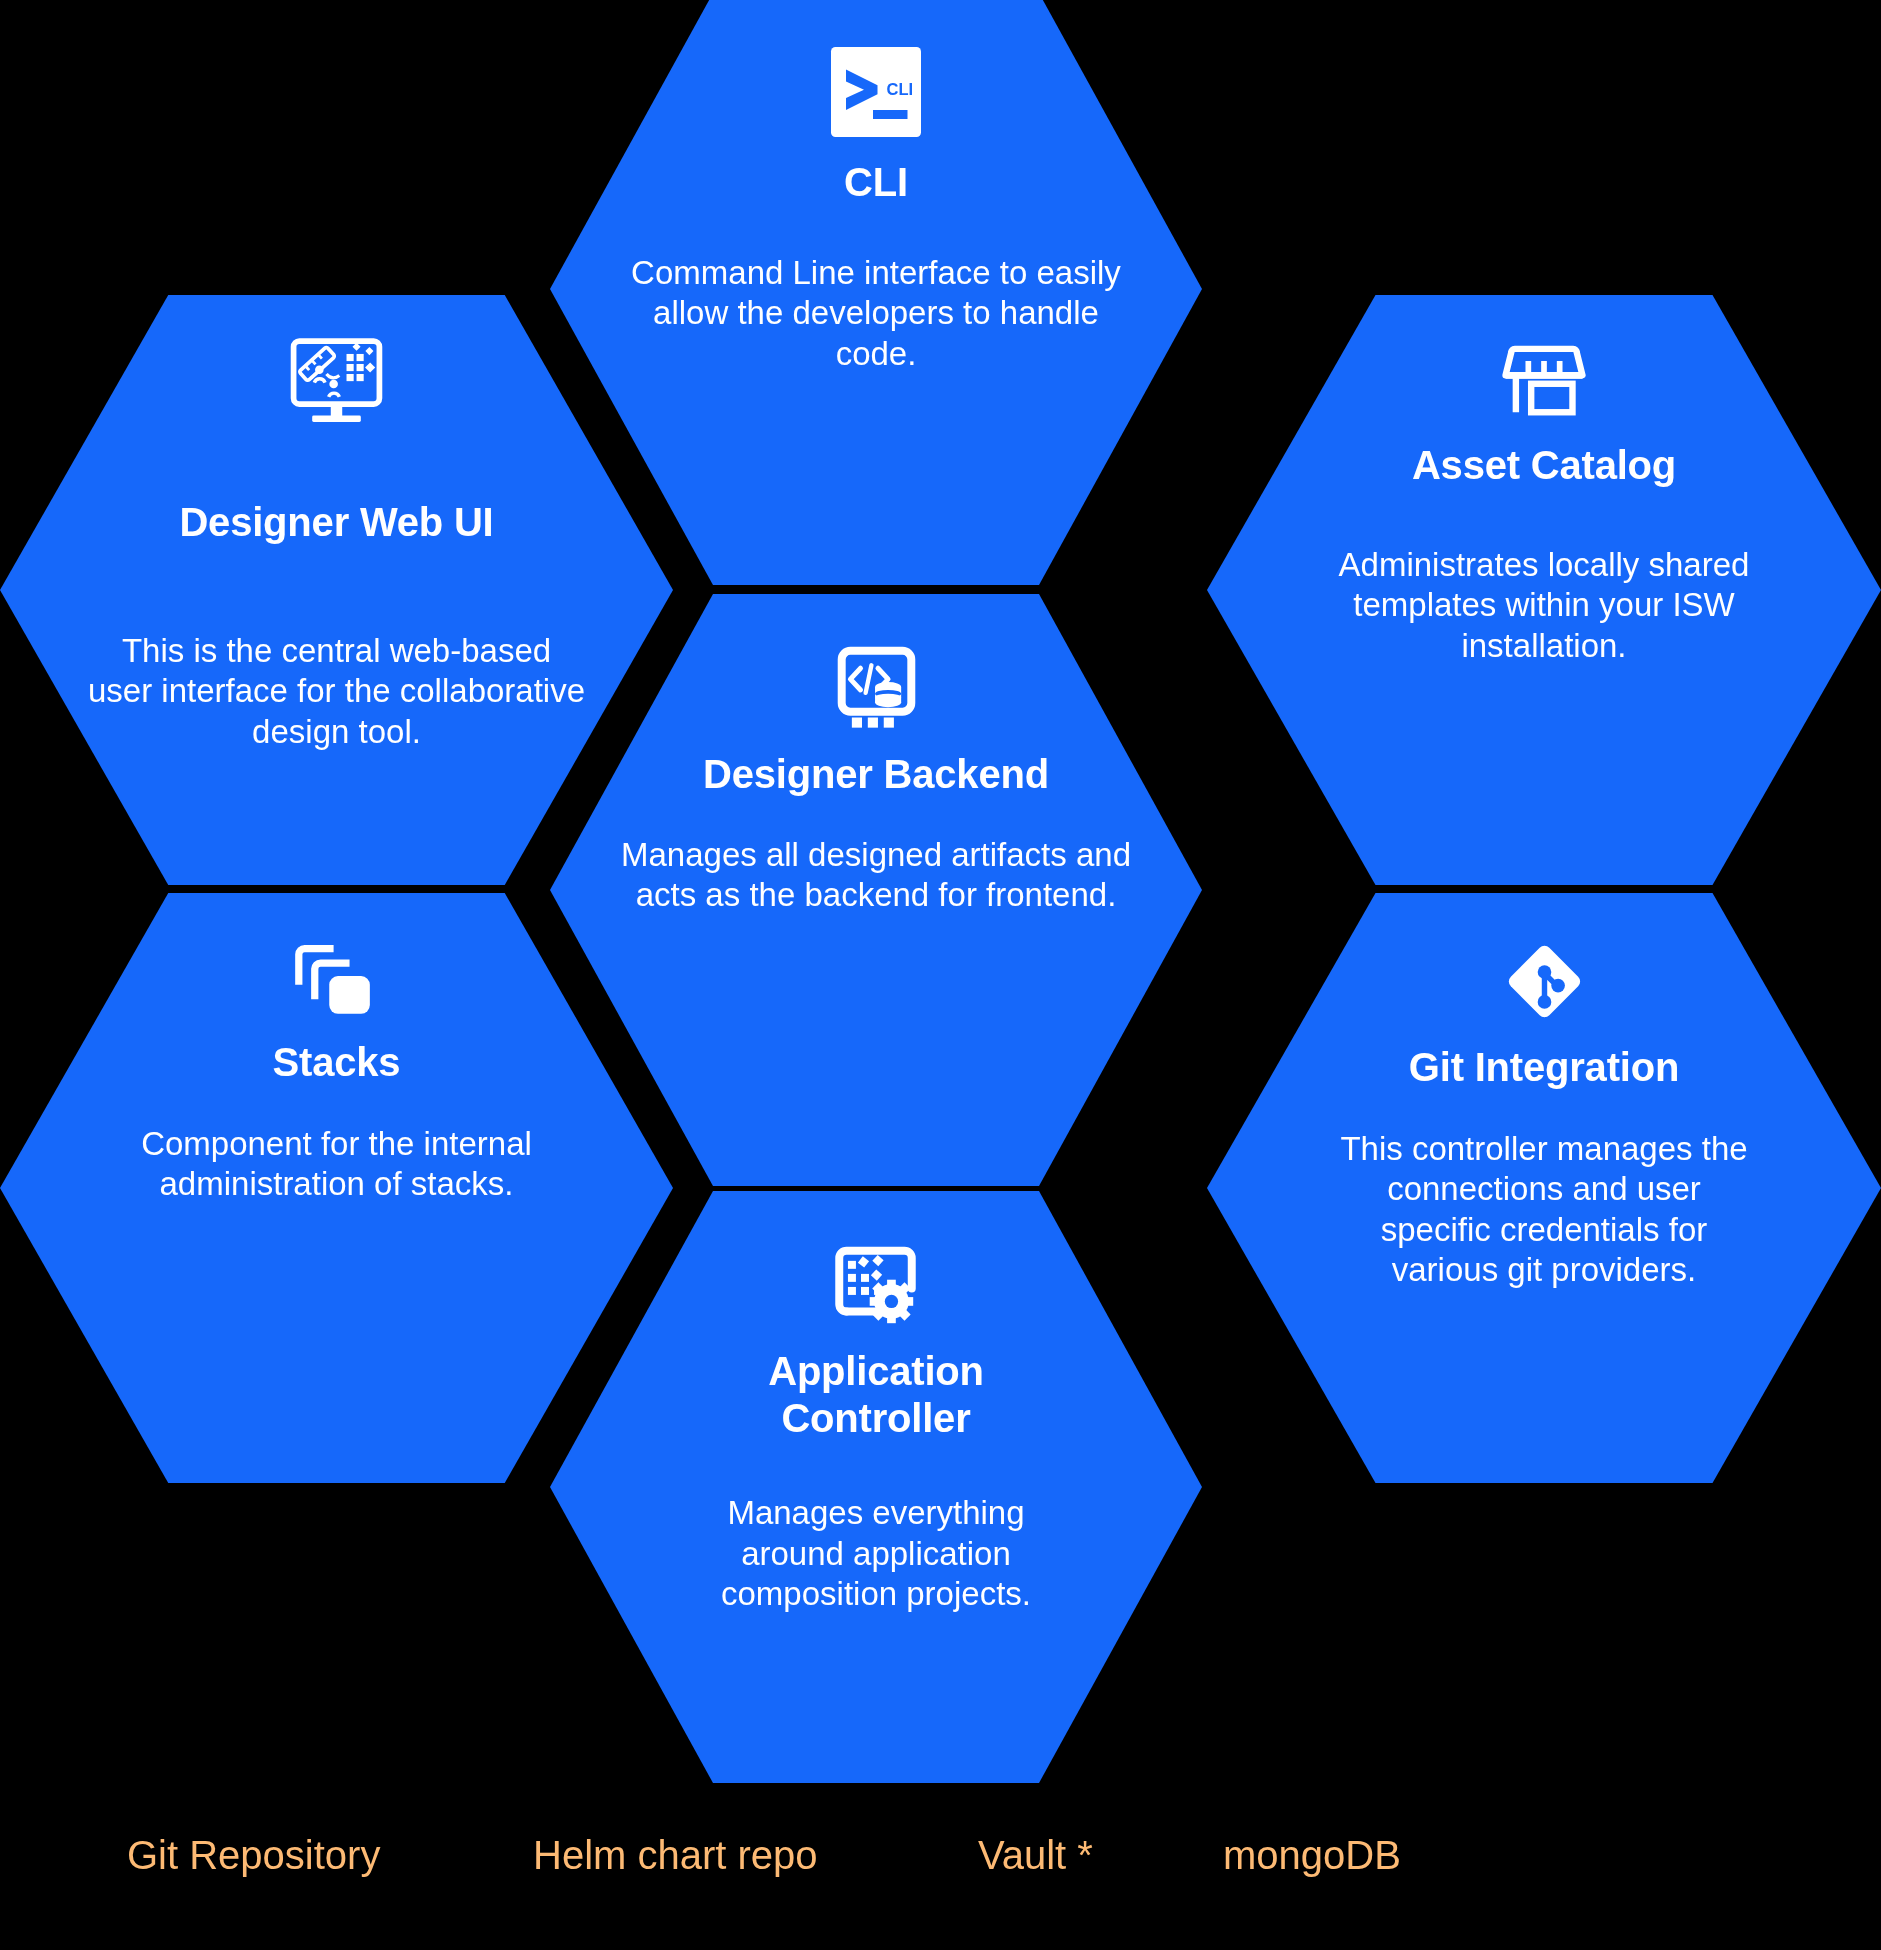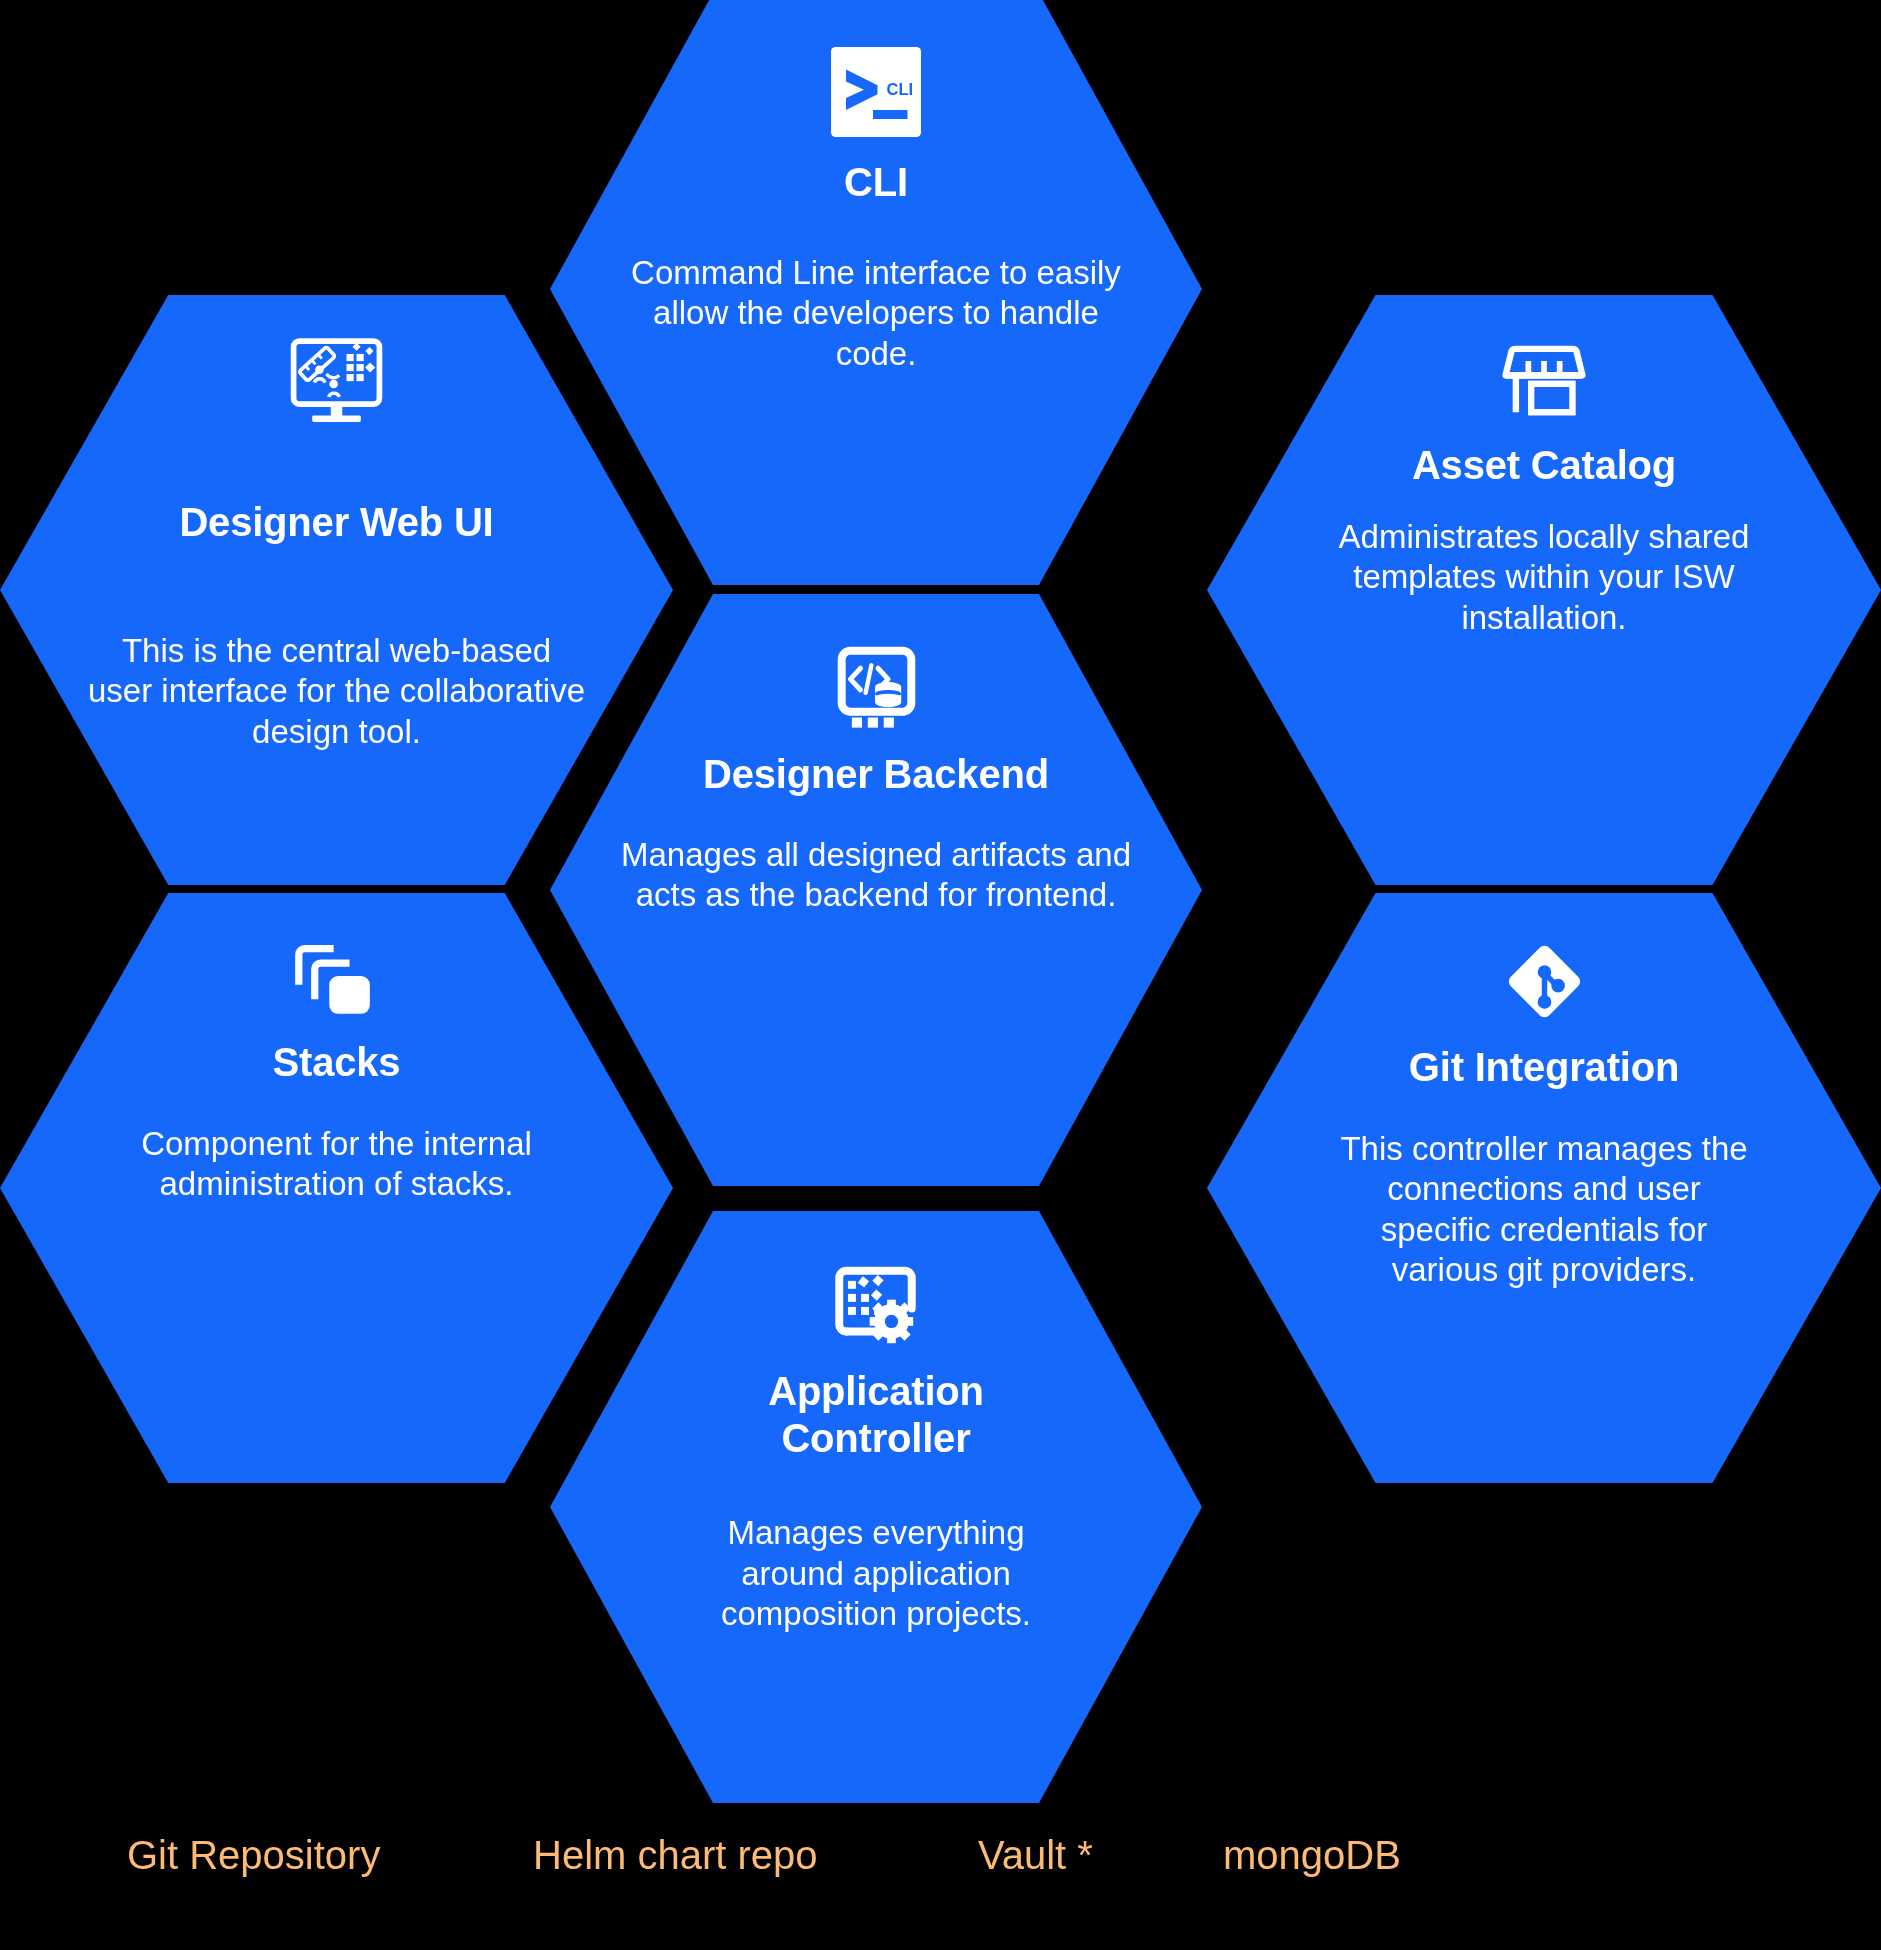--- a/index.html
+++ b/index.html
@@ -67,21 +67,21 @@
   
   #hex-cli            { left: 550px;  top: -7px;   width: 652px; height: 592px; padding-top: 51px; }
   #hex-cli .hex-desc  { margin-top: 47px; }
 
   #hex-designer-web-ui{ left: 0px;    top: 295px;  width: 673px; height: 590px; padding-top: 41px; }
   #hex-designer-web-ui .hex-inner { width: 74%; gap: 48px; }
   #hex-designer-web-ui .hex-desc  { margin-top: 37px; }
 
   #hex-asset-catalog  { left: 1207px; top: 295px;  width: 674px; height: 590px; padding-top: 41px; }
   #hex-asset-catalog .hex-inner { width: 62%; }
-  #hex-asset-catalog .hex-desc  { margin-top: 28px; }
+  #hex-asset-catalog .hex-desc  { margin-top: 56px; }
 
   #hex-designer-backend { left: 550px; top: 594px; width: 652px; height: 592px; padding-top: 51px; }
   #hex-designer-backend .hex-inner { width: 80%; }
   #hex-designer-backend .hex-desc  { margin-top: 37px; }
 
   #hex-stacks         { left: 0px;    top: 893px; width: 673px; height: 590px; padding-top: 45px; }
   #hex-stacks .hex-inner { width: 76%; }
   #hex-stacks .hex-desc  { margin-top: 38px; }
 
   #hex-git-integration{ left: 1207px; top: 893px; width: 674px; height: 590px; padding-top: 45px; }
@@ -240,21 +240,21 @@
           <circle cx="32" cy="47" r="5" fill="#1668FA"></circle>
           <circle cx="32" cy="25" r="5" fill="#1668FA"></circle>
           <circle cx="42" cy="35" r="5" fill="#1668FA"></circle>
         </svg>
       </span>
       <div class="hex-title">Git Integration</div>
       <div class="hex-desc">This controller manages the connections and user specific credentials for various git providers.</div>
     </div>
   </div>
 
-  <div class="hex" id="hex-application-controller" style="background: rgb(22, 104, 250); margin-top: 20px;">
+  <div class="hex" id="hex-application-controller" style="background: rgb(22, 104, 250);">
     <div class="hex-inner">
       <span class="hex-icon">
         <svg width="93" height="87" viewBox="0 0 64 60" xmlns="http://www.w3.org/2000/svg">
           <path d="M12 48 a5 5 0 0 1 -5 -5 L7 11 a5 5 0 0 1 5 -5 L52 6 a5 5 0 0 1 5 5 L57 32" fill="none" stroke="#ffffff" stroke-width="5.5" stroke-linecap="round"></path>
           <path d="M12 48 L36 48" fill="none" stroke="#ffffff" stroke-width="5.5" stroke-linecap="round"></path>
           <rect x="13" y="13" width="5.5" height="5.5" fill="#ffffff"></rect>
           <rect x="13" y="22" width="5.5" height="5.5" fill="#ffffff"></rect>
           <rect x="13" y="31" width="5.5" height="5.5" fill="#ffffff"></rect>
           <rect x="22" y="31" width="5.5" height="5.5" fill="#ffffff"></rect>
           <rect x="31" y="31" width="5.5" height="5.5" fill="#ffffff"></rect>

